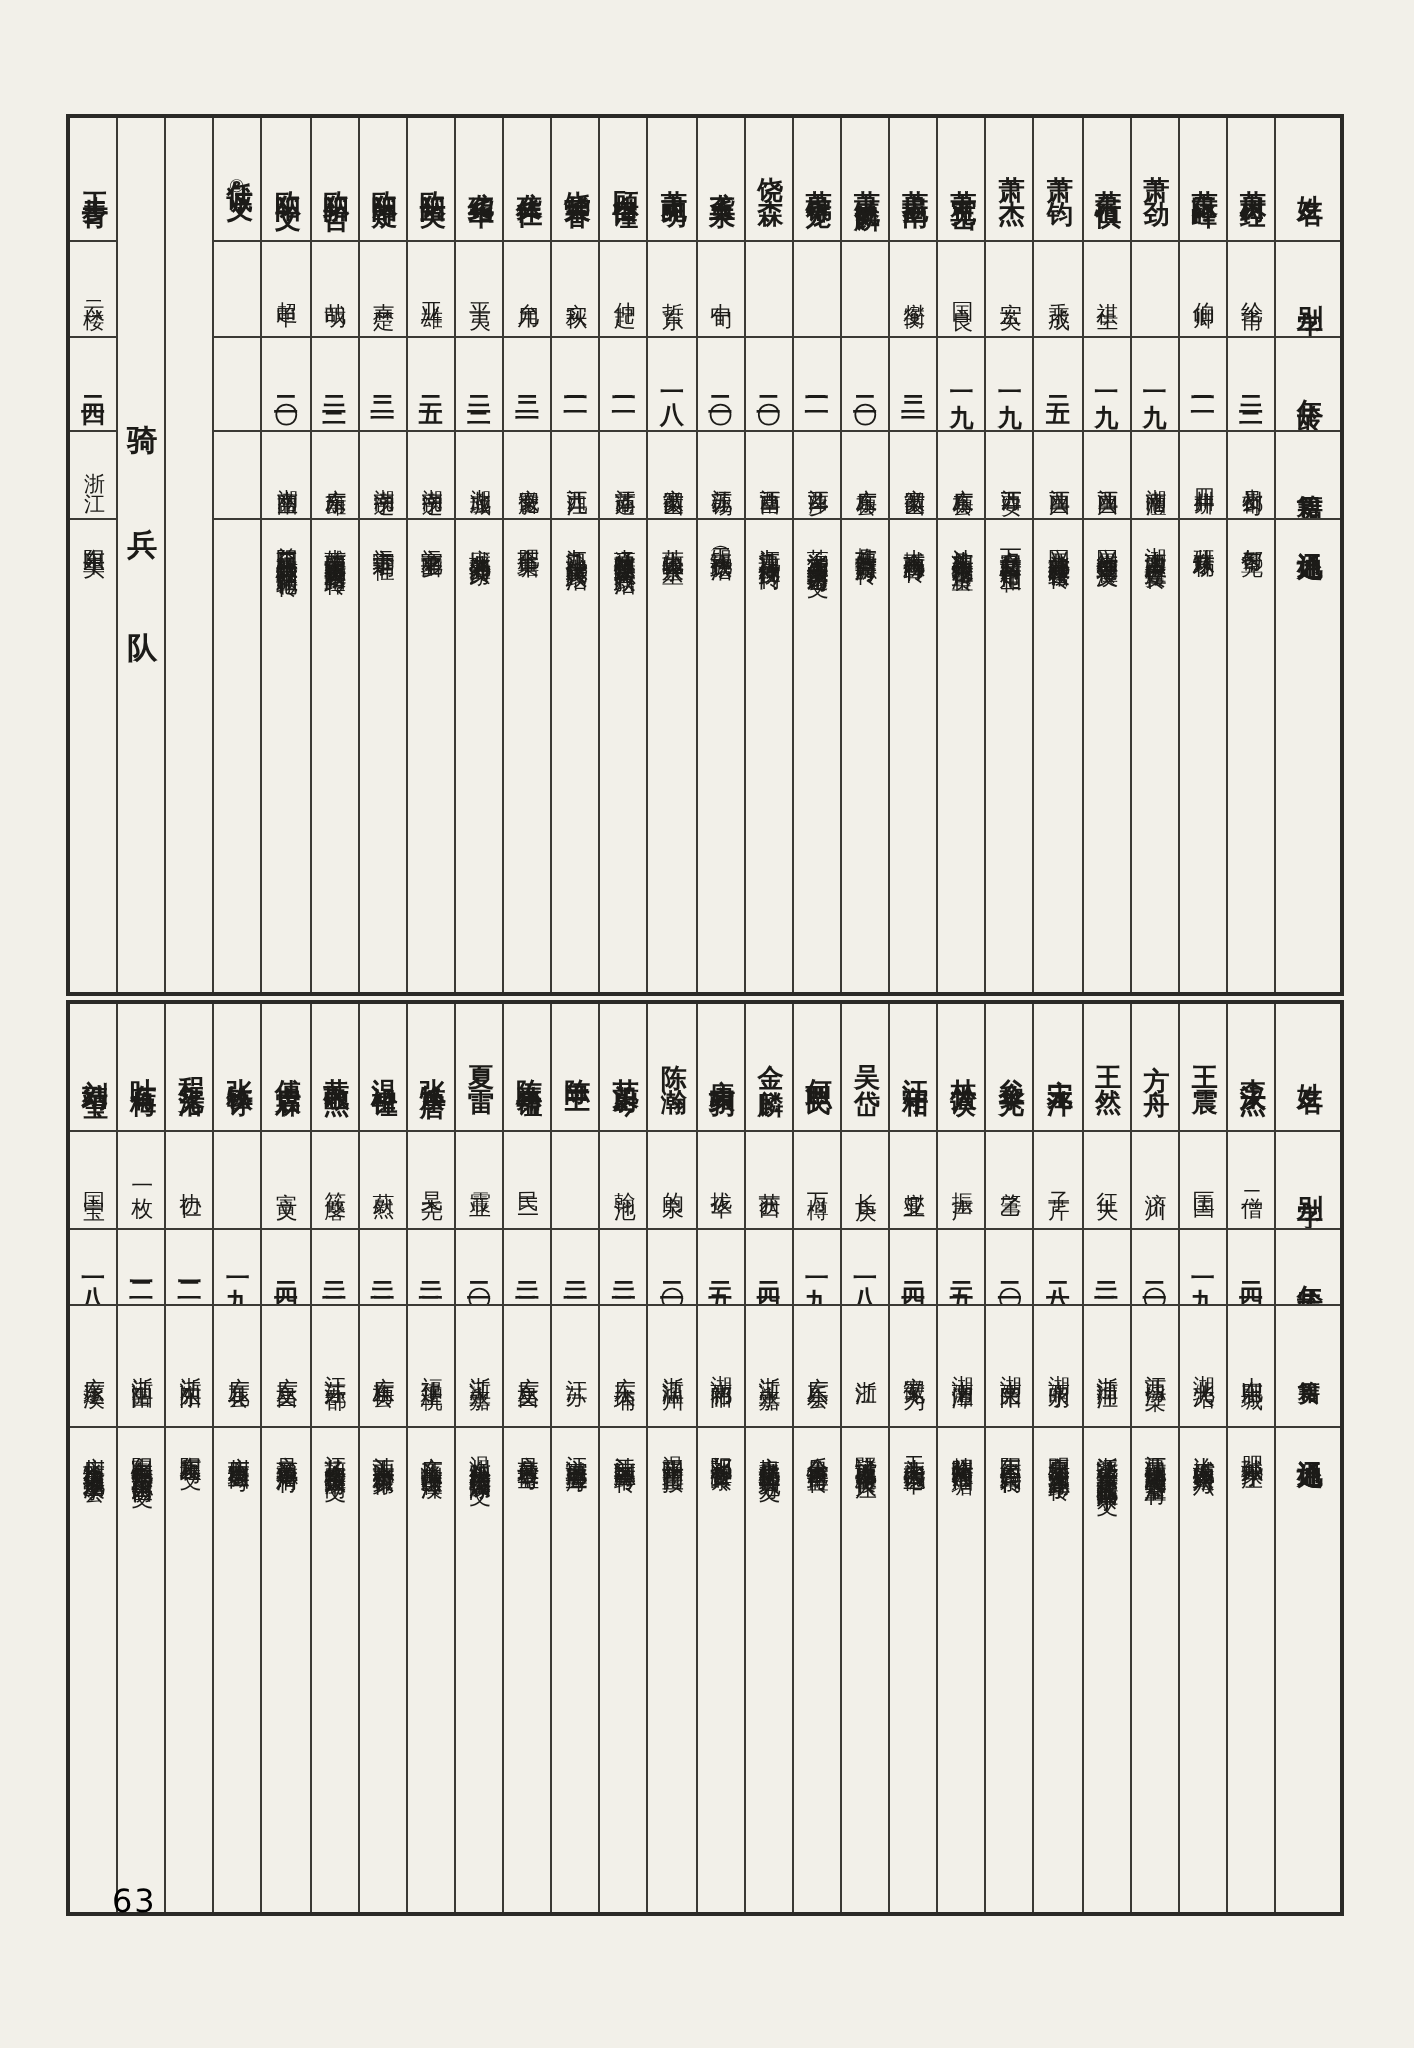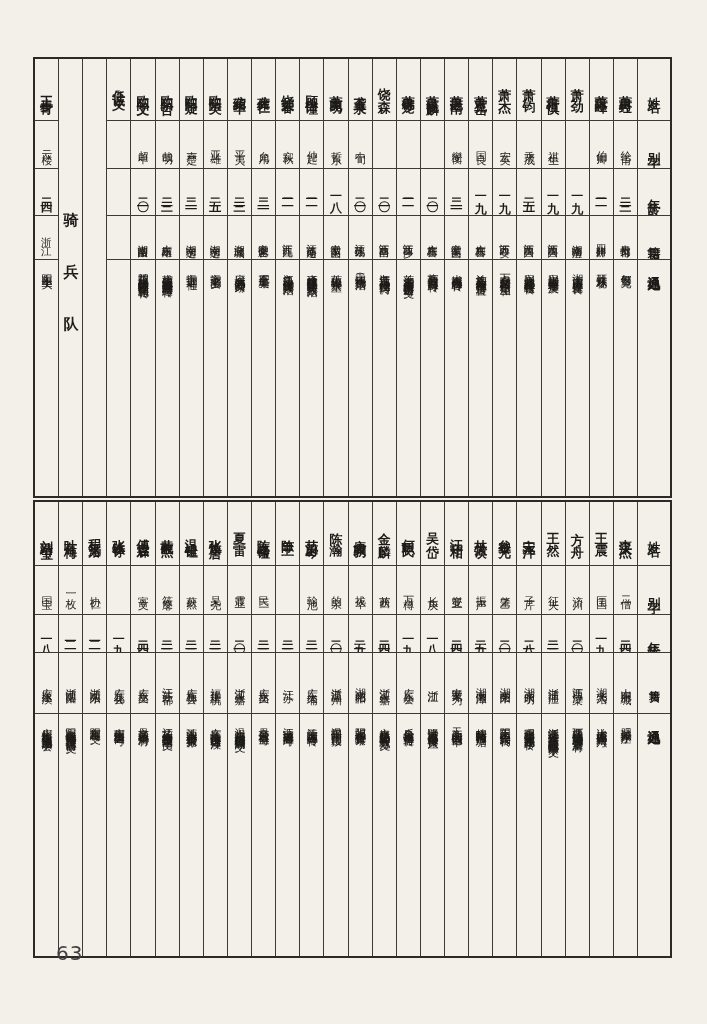--- a/index.html
+++ b/index.html
@@ -29,21 +29,21 @@
   .c-orig .vtxt{font-size:10.5px;letter-spacing:1px;}
   .t-bot .c-orig .vtxt{font-size:11px;letter-spacing:2px;}
   .c-orig .sp2{letter-spacing:18px;}
   .t-top .c-orig .sp2{letter-spacing:10px;}
   .c-addr .vtxt{font-size:11px;letter-spacing:1px;}
   .hcell .vtxt{font-size:13px;font-weight:700;}
   .sp2h{letter-spacing:6px;}
   .spread{letter-spacing:42px;}
   .unit{font-size:15px;font-weight:700;letter-spacing:52px;writing-mode:vertical-rl;text-orientation:upright;line-height:1;}
   .note{font-size:9px;letter-spacing:0;}
-  .pageno{position:absolute;left:56px;top:941px;font-size:20px;letter-spacing:1px;color:#404040;}
+  .pageno{position:absolute;left:56px;top:941px;font-size:16px;letter-spacing:1px;color:#000000;}
 </style>
 </head>
 <body>
 
 <div class="page">
   <div class="ctable t-top" id="table-top">
       <div class="col hcol">
         <div class="cell hcell c-name">
           <div class="vtxt sp2h"><span>姓名</span></div>
         </div>

